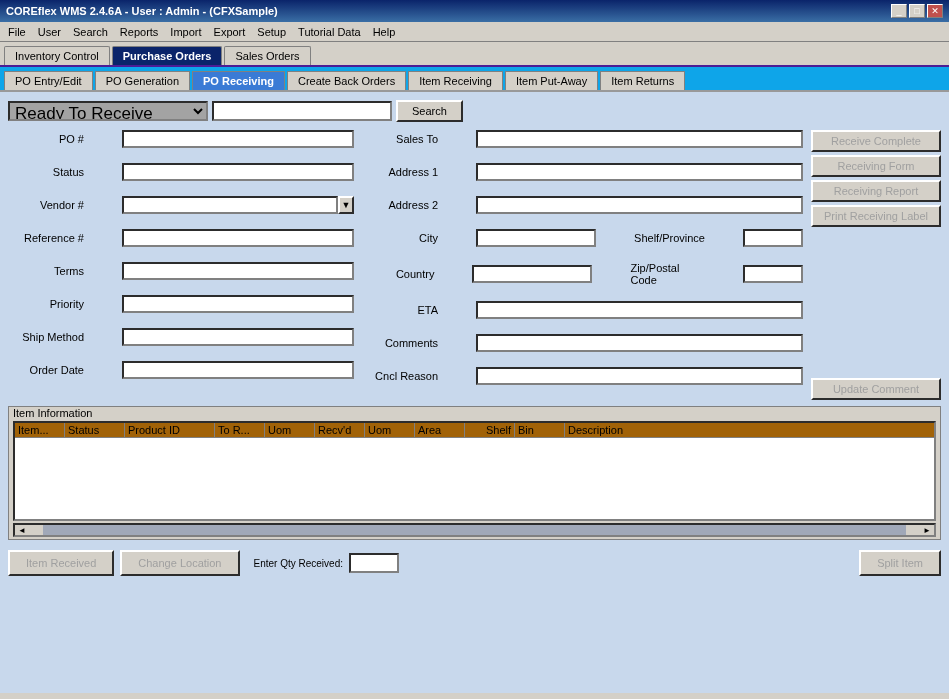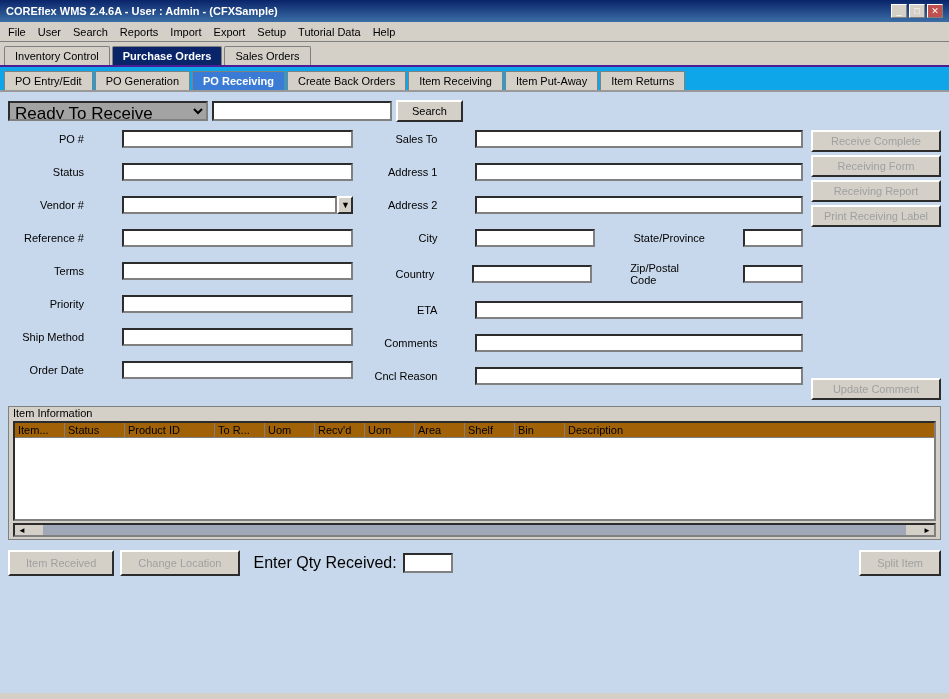--- a/index.html
+++ b/index.html
@@ -296,21 +296,21 @@
       border: 2px outset #fff;
       border-bottom-color: #808080;
       border-right-color: #808080;
       font-size: 11px;
       cursor: pointer;
     }
     .bottom-btn:disabled, .bottom-btn.disabled {
       color: #a0a0a0;
     }
     .qty-label {
-      font-size: 16px;
+      font-size: 10px;
       margin-left: 8px;
     }
     .qty-input {
       width: 50px;
       height: 20px;
       background: white;
       border: 2px inset #808080;
       font-size: 11px;
     }
     .spacer { flex: 1; }
@@ -417,21 +417,21 @@
         <input type="text" class="form-input" style="">
       </div>
       <div class="form-row">
         <span class="form-label">Address 2</span>
         <input type="text" class="form-input" style="">
       </div>
 
       <div class="form-row">
         <span class="form-label">City</span>
         <input type="text" class="form-input" style="width: 120px; flex: 0 0 auto;">
-        <span style="font-size:11px; margin:0 4px;">State/Province</span>
+        <span style="font-size:11px; margin:0 4px;">Shelf/Province</span>
         <input type="text" class="form-input" style="width: 60px; flex: 0 0 auto;">
       </div>
 
       <div class="form-row">
         <span class="form-label">Country</span>
         <input type="text" class="form-input" style="width: 120px; flex: 0 0 auto;">
         <span style="font-size:11px; margin:0 4px;">Zip/Postal Code</span>
         <input type="text" class="form-input" style="width: 60px; flex: 0 0 auto;">
       </div>
       <div class="form-row">
@@ -464,21 +464,21 @@
     <div class="item-grid">
       <div class="grid-header">
         <div class="grid-col" style="width:45px;">Item...</div>
         <div class="grid-col" style="width:60px;">Status</div>
         <div class="grid-col" style="width:90px;">Product ID</div>
         <div class="grid-col" style="width:45px;">To R...</div>
         <div class="grid-col" style="width:40px;">Uom</div>
         <div class="grid-col" style="width:45px;">Recv'd</div>
         <div class="grid-col" style="width:40px;">Uom</div>
         <div class="grid-col" style="width:45px;">Area</div>
-        <div class="grid-col" style="width:45px;">Shelf</div>
+        <div class="grid-col" style="width:45px;text-align:right;">Shelf</div>
         <div class="grid-col" style="width:35px;">Bin</div>
         <div class="grid-col" style="flex:1;">Description</div>
       </div>
       <div class="grid-body"></div>
     </div>
     
     <div class="scroll-area">
       <div class="scroll-arrow">◄</div>
       <div class="scroll-thumb"></div>
       <div class="scroll-arrow">►</div>

